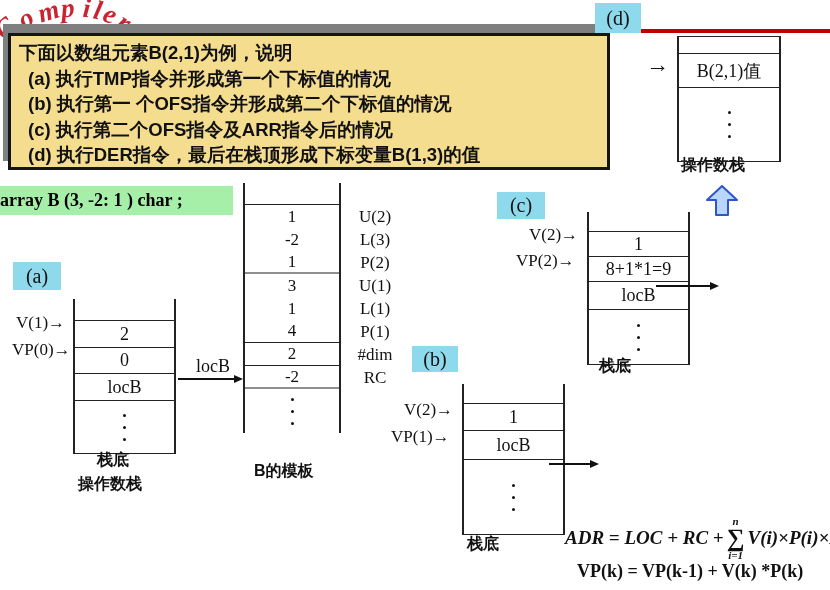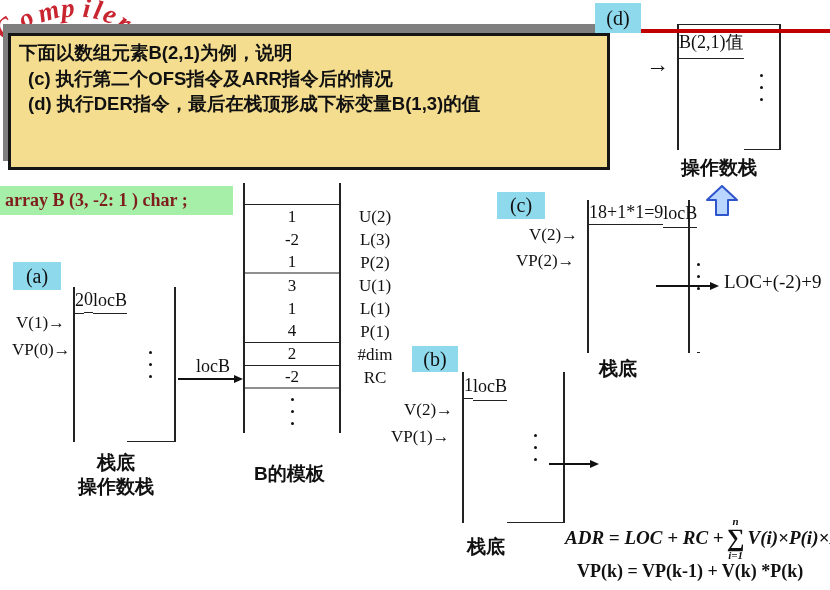--- a/index.html
+++ b/index.html
@@ -32,41 +32,41 @@
   
   .tag { position:absolute; background:#8ed9eb; text-align:center;
          font:400 20px "Liberation Serif", serif; z-index:7; }
   .tag-a{left:13px;top:262px;width:48px;height:28px;line-height:28px;}
   .tag-b{left:412px;top:346px;width:46px;height:26px;line-height:26px;}
   .tag-c{left:497px;top:192px;width:48px;height:27px;line-height:27px;}
   .tag-d{left:595px;top:3px;width:46px;height:30px;line-height:30px;}
 
   
   .decl { position:absolute; left:0; top:186px; width:233px; height:29px; background:#a5efa9;
-          color:#7f1d1d; font:700 18px "Liberation Serif", serif; line-height:29px; padding-left:5px;
+          color:#000000; font:700 18px "Liberation Serif", serif; line-height:29px; 
           white-space:nowrap; }
 
   
   .stack { position:absolute; border-left:2px solid #222; border-right:2px solid #222;
-           display:flex; flex-direction:row; background:transparent; }
+           display:flex; flex-direction:column; background:transparent;margin-top:12px; }
   .srow { border-bottom:1.7px solid #222; display:flex; align-items:center; justify-content:center;
           font:400 18px "Liberation Serif", serif; }
   .srow.open { border-bottom:1.7px solid #222; }
   .vdots { display:flex; flex-direction:column; align-items:center; justify-content:center; gap:9px; }
   .vdots i { width:3px; height:3px; border-radius:50%; background:#111; }
 
   .stack-a { left:73px; top:287px; width:103px; height:155px; }
   .stack-b { left:462px; top:372px; width:103px; height:151px; }
   .stack-c { left:587px; top:200px; width:103px; height:153px; }
   .stack-d { left:677px; top:24px; width:104px; height:126px; border-top:1.7px solid #222; z-index:1; }
 
   .pointer { position:absolute; font:400 17px "Liberation Serif", serif; white-space:nowrap; }
   .pointer .arr { font-size:17px; }
 
-  .caption { position:absolute; font-weight:700; font-size:19px; white-space:nowrap; }
+  .caption { position:absolute; font-weight:700; font-size:16px; white-space:nowrap; }
 
   
   .tpl { position:absolute; left:243px; top:183px; width:98px; height:250px;
          border-left:2px solid #222; border-right:2px solid #222; display:flex; flex-direction:column; }
   .tpl-open { height:22px; border-bottom:1.7px solid #222; }
   .tpl-cell { height:23px; display:flex; align-items:center; justify-content:center;
               font:400 17px "Liberation Serif", serif; }
   .sep-gray { border-bottom:2.5px solid #8f8f8f; }
   .sep-black { border-bottom:1.7px solid #222; }
   .tpl-dots { flex:1; }
@@ -106,20 +106,22 @@
     <span class="wl4">i</span>
     <span class="wl5">l</span>
     <span class="wl6">e</span>
     <span class="wl7">r</span>
 </div>
 
 <div class="red-line"></div>
 
 <div class="callout">
   <div class="line">下面以数组元素B(2,1)为例，说明</div>
+  <div class="line item">(a)  执行TMP指令并形成第一个下标值的情况</div>
+  <div class="line item">(b)  执行第一 个OFS指令并形成第二个下标值的情况</div>
   <div class="line item">(c)  执行第二个OFS指令及ARR指令后的情况</div>
   <div class="line item">(d)  执行DER指令，最后在栈顶形成下标变量B(1,3)的值</div>
 </div>
 
 <div class="tag tag-a">(a)</div>
 <div class="tag tag-b">(b)</div>
 <div class="tag tag-c">(c)</div>
 <div class="tag tag-d">(d)</div>
 
 <div class="decl">array  B (3, -2: 1 )  char ;</div>
@@ -209,21 +211,20 @@
 </div>
 <div class="pointer" style="left:529px;top:225px">
   <span>V(2)</span><span class="arr">→</span>
 </div>
 <div class="pointer" style="left:516px;top:251px">
   <span>VP(2)</span><span class="arr">→</span>
 </div>
 <div class="hline" style="left:656px;top:285px;width:56px;z-index:4"></div>
 <div class="ahead" style="left:710px;top:281.5px"></div>
 <div class="result">
-  <div>LOC+(-2)+9</div>
 </div>
 <div class="caption" style="left:599px;top:356px">栈底</div>
 
 <div class="stack stack-d">
   <div class="srow open" style="height:17px"></div>
   <div class="srow" style="height:34px">B(2,1)值</div>
   <div class="srow vdots" style="flex:1">
       <i></i>
       <i></i>
       <i></i>

